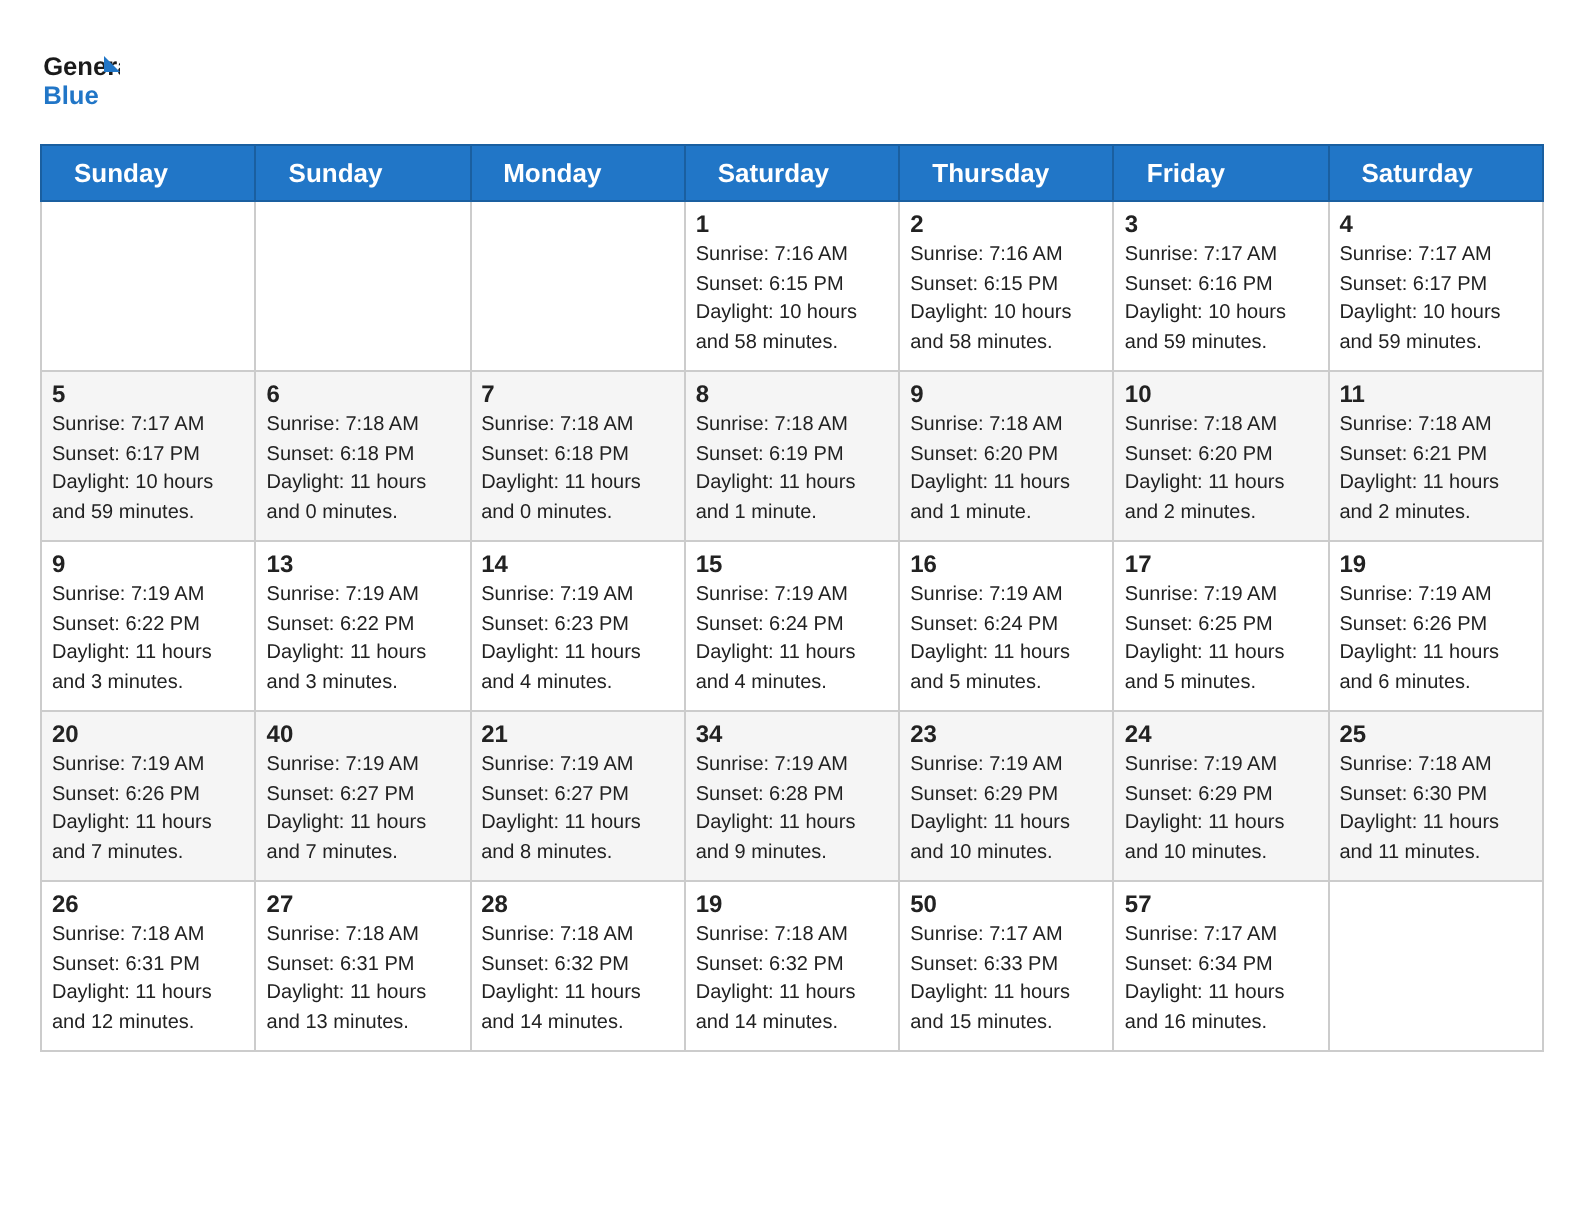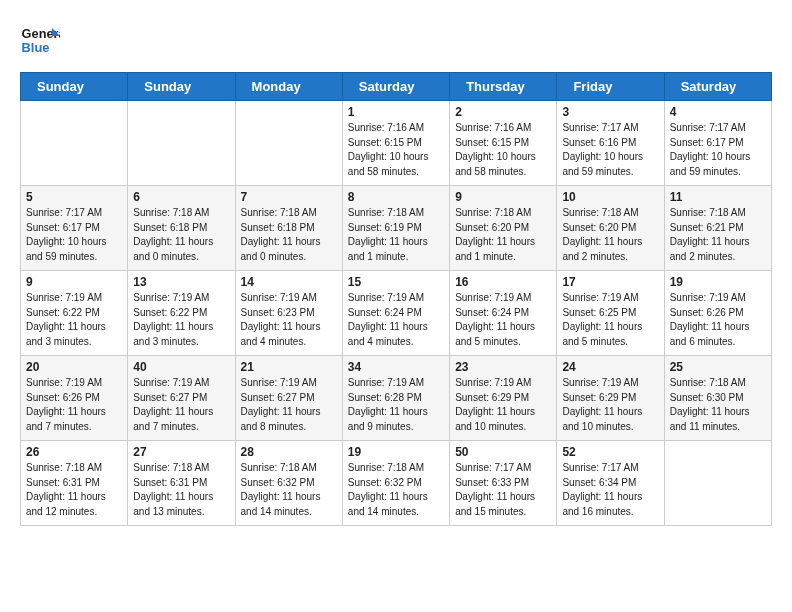--- a/index.html
+++ b/index.html
@@ -235,19 +235,19 @@
         </td>
         <td>
           <span class="day-num">19</span>
           <div class="day-info">Sunrise: 7:18 AM<br>Sunset: 6:32 PM<br>Daylight: 11 hours and 14 minutes.</div>
         </td>
         <td>
           <span class="day-num">50</span>
           <div class="day-info">Sunrise: 7:17 AM<br>Sunset: 6:33 PM<br>Daylight: 11 hours and 15 minutes.</div>
         </td>
         <td>
-          <span class="day-num">52</span>
+          <span class="day-num">57</span>
           <div class="day-info">Sunrise: 7:17 AM<br>Sunset: 6:34 PM<br>Daylight: 11 hours and 16 minutes.</div>
         </td>
         <td class="empty"></td>
       </tr>
     </tbody>
 </table>
 
 </body></html>

